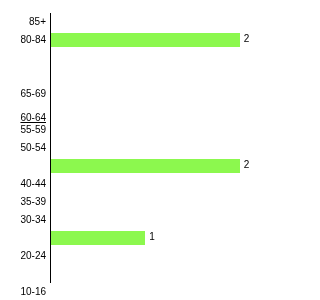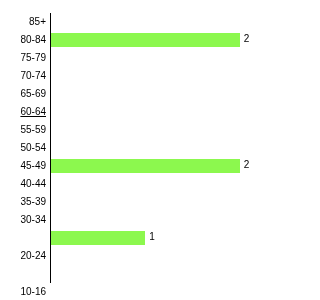--- a/index.html
+++ b/index.html
@@ -92,27 +92,24 @@
   }
 </style>
 </head>
 <body>
 
 <div id="chart-root">
 
   <div id="y-tick-labels">
       <div class="tick-label" style="top: 0px;">85+</div>
       <div class="tick-label" style="top: 18px; text-align: right;">80-84</div>
-      <div class="tick-label" style="top: 36px;">75-79</div>
-      <div class="tick-label" style="top: 54px;">70-74</div>
       <div class="tick-label" style="top: 72px;">65-69</div>
-      <div class="tick-label" style="top: 90px; text-decoration: underline;">60-64</div>
+      <div class="tick-label" style="top: 96px; text-decoration: underline;">60-64</div>
       <div class="tick-label" style="top: 108px;">55-59</div>
       <div class="tick-label" style="top: 126px;">50-54</div>
-      <div class="tick-label" style="top: 144px;">45-49</div>
       <div class="tick-label" style="top: 162px;">40-44</div>
       <div class="tick-label" style="top: 180px;">35-39</div>
       <div class="tick-label" style="top: 198px; margin-left: 23px;">30-34</div>
       <div class="tick-label" style="top: 234px;">20-24</div>
       <div class="tick-label" style="top: 270px;">10-16</div>
     </div>
 
   <div id="plot-area">
     <div id="y-axis-line"></div>
     <div id="category-rows">

